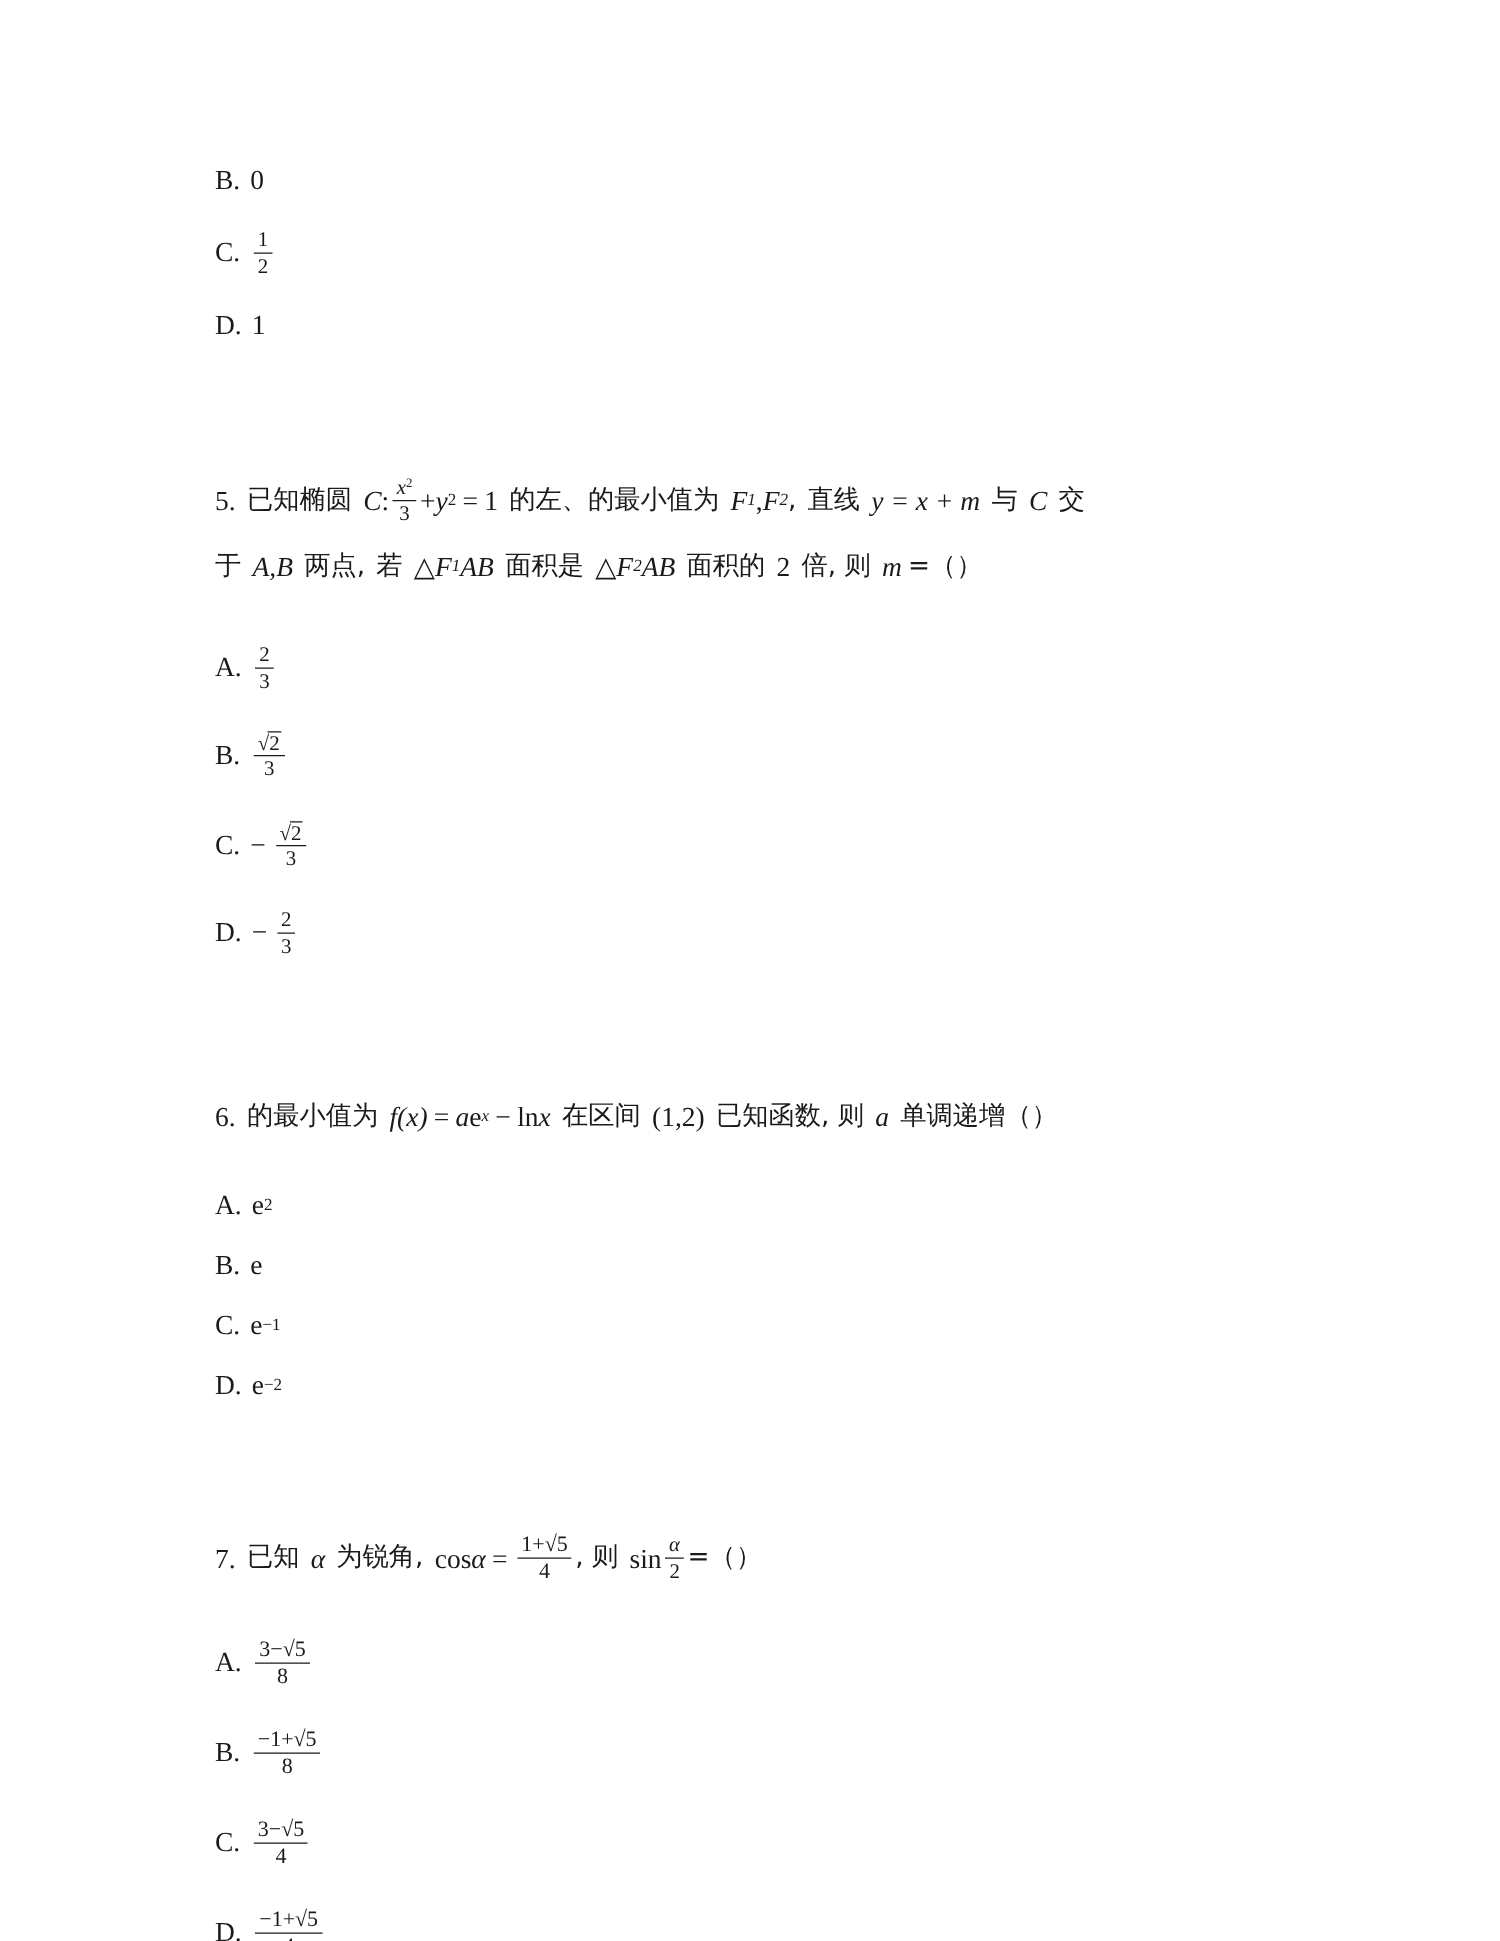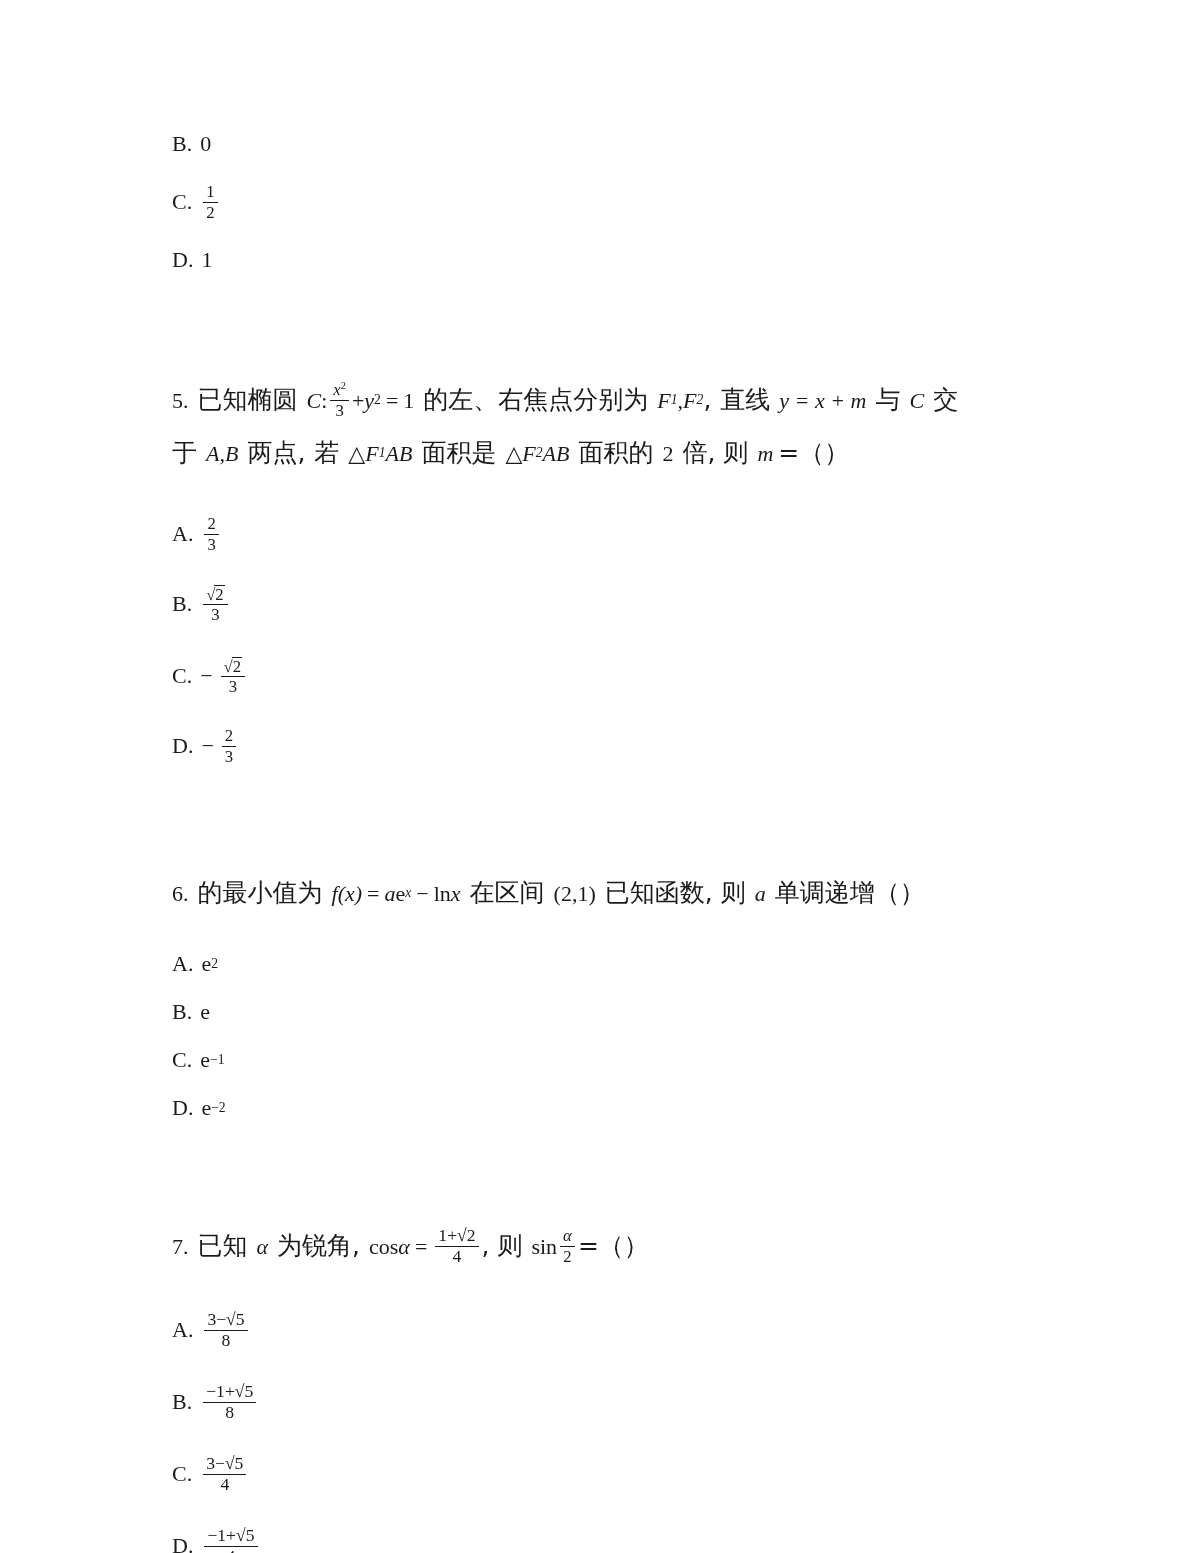--- a/index.html
+++ b/index.html
@@ -57,21 +57,21 @@
   .opt-frac-tall { height: 72px; }
 
   .gap-sm { height: 22px; }
   .gap-xl { height: 88px; }
   .mi { font-style: italic; }
   .mr { font-style: normal; }
   .mn { font-style: normal; }
   .cjk {
     font-family: "DejaVu Sans", "Liberation Sans", sans-serif;
     font-style: normal;
-    font-size: 25px;
+    font-size: 21px;
   }
   .sp { display: inline-block; width: 9px; }
   .sp-s { display: inline-block; width: 5px; }
 
   sub, sup {
     font-size: 0.62em;
     line-height: 0;
     font-style: italic;
   }
   sub { vertical-align: -0.28em; }
@@ -148,21 +148,21 @@
       <span class="mi">C</span>
       <span class="mr">:</span>
       <span class="frac">
         <span class="num"><span class="mi">x</span><sup class="mr">2</sup></span>
         <span class="den mn">3</span>
       </span>
       <span class="mr">+</span>
       <span class="mi">y</span><sup class="mr">2</sup>
       <span class="sp-s"></span><span class="mr">=</span><span class="sp-s"></span>
       <span class="mn">1</span><span class="sp"></span>
-      <span class="cjk">的左、右焦点分别为</span><span class="sp"></span>
+      <span class="cjk">的左、的最小值为</span><span class="sp"></span>
       <span class="mi">F</span><sub>1</sub>
       <span class="mr">,</span>
       <span class="mi">F</span><sub>2</sub>
       <span class="cjk">,</span><span class="sp"></span>
       <span class="cjk">直线</span><span class="sp"></span>
       <span class="mi">y = x + m</span><span class="sp"></span>
       <span class="cjk">与</span><span class="sp"></span>
       <span class="mi">C</span><span class="sp"></span>
       <span class="cjk">交</span>
     </div>
@@ -222,21 +222,21 @@
 
     <div class="qline" style="height:50px">
       <span class="mr">6.</span><span class="sp"></span>
       <span class="cjk">的最小值为</span><span class="sp"></span>
       <span class="mi">f</span><span class="mi">(x)</span>
       <span class="sp-s"></span><span class="mr">=</span><span class="sp-s"></span>
       <span class="mi">a</span><span class="mr">e</span><sup>x</sup>
       <span class="sp-s"></span><span class="mr">−</span><span class="sp-s"></span>
       <span class="mr">ln</span><span class="mi">x</span><span class="sp"></span>
       <span class="cjk">在区间</span><span class="sp"></span>
-      <span class="mr">(2,1)</span><span class="sp"></span>
+      <span class="mr">(1,2)</span><span class="sp"></span>
       <span class="cjk">已知函数, 则</span><span class="sp"></span>
       <span class="mi">a</span><span class="sp"></span>
       <span class="cjk">单调递增（）</span>
     </div>
 
     <div class="gap-sm"></div>
 
     <div class="optline opt-simple">
       <span class="opt-label mr">A.</span>
       <span class="mr">e</span><sup class="mr">2</sup>
@@ -257,21 +257,21 @@
     <div class="gap-xl"></div>
 
     <div class="qline" style="height:52px">
       <span class="mr">7.</span><span class="sp"></span>
       <span class="cjk">已知</span><span class="sp"></span>
       <span class="mi">α</span><span class="sp"></span>
       <span class="cjk">为锐角,</span><span class="sp"></span>
       <span class="mr">cos</span><span class="mi">α</span>
       <span class="sp-s"></span><span class="mr">=</span><span class="sp-s"></span>
       <span class="frac big">
-        <span class="num mn">1+√2</span>
+        <span class="num mn">1+√5</span>
         <span class="den mn">4</span>
       </span>
       <span class="cjk">, 则</span><span class="sp"></span>
       <span class="mr">sin</span>
       <span class="frac">
         <span class="num mi">α</span>
         <span class="den mn">2</span>
       </span>
       <span class="cjk">=（）</span>
     </div>

